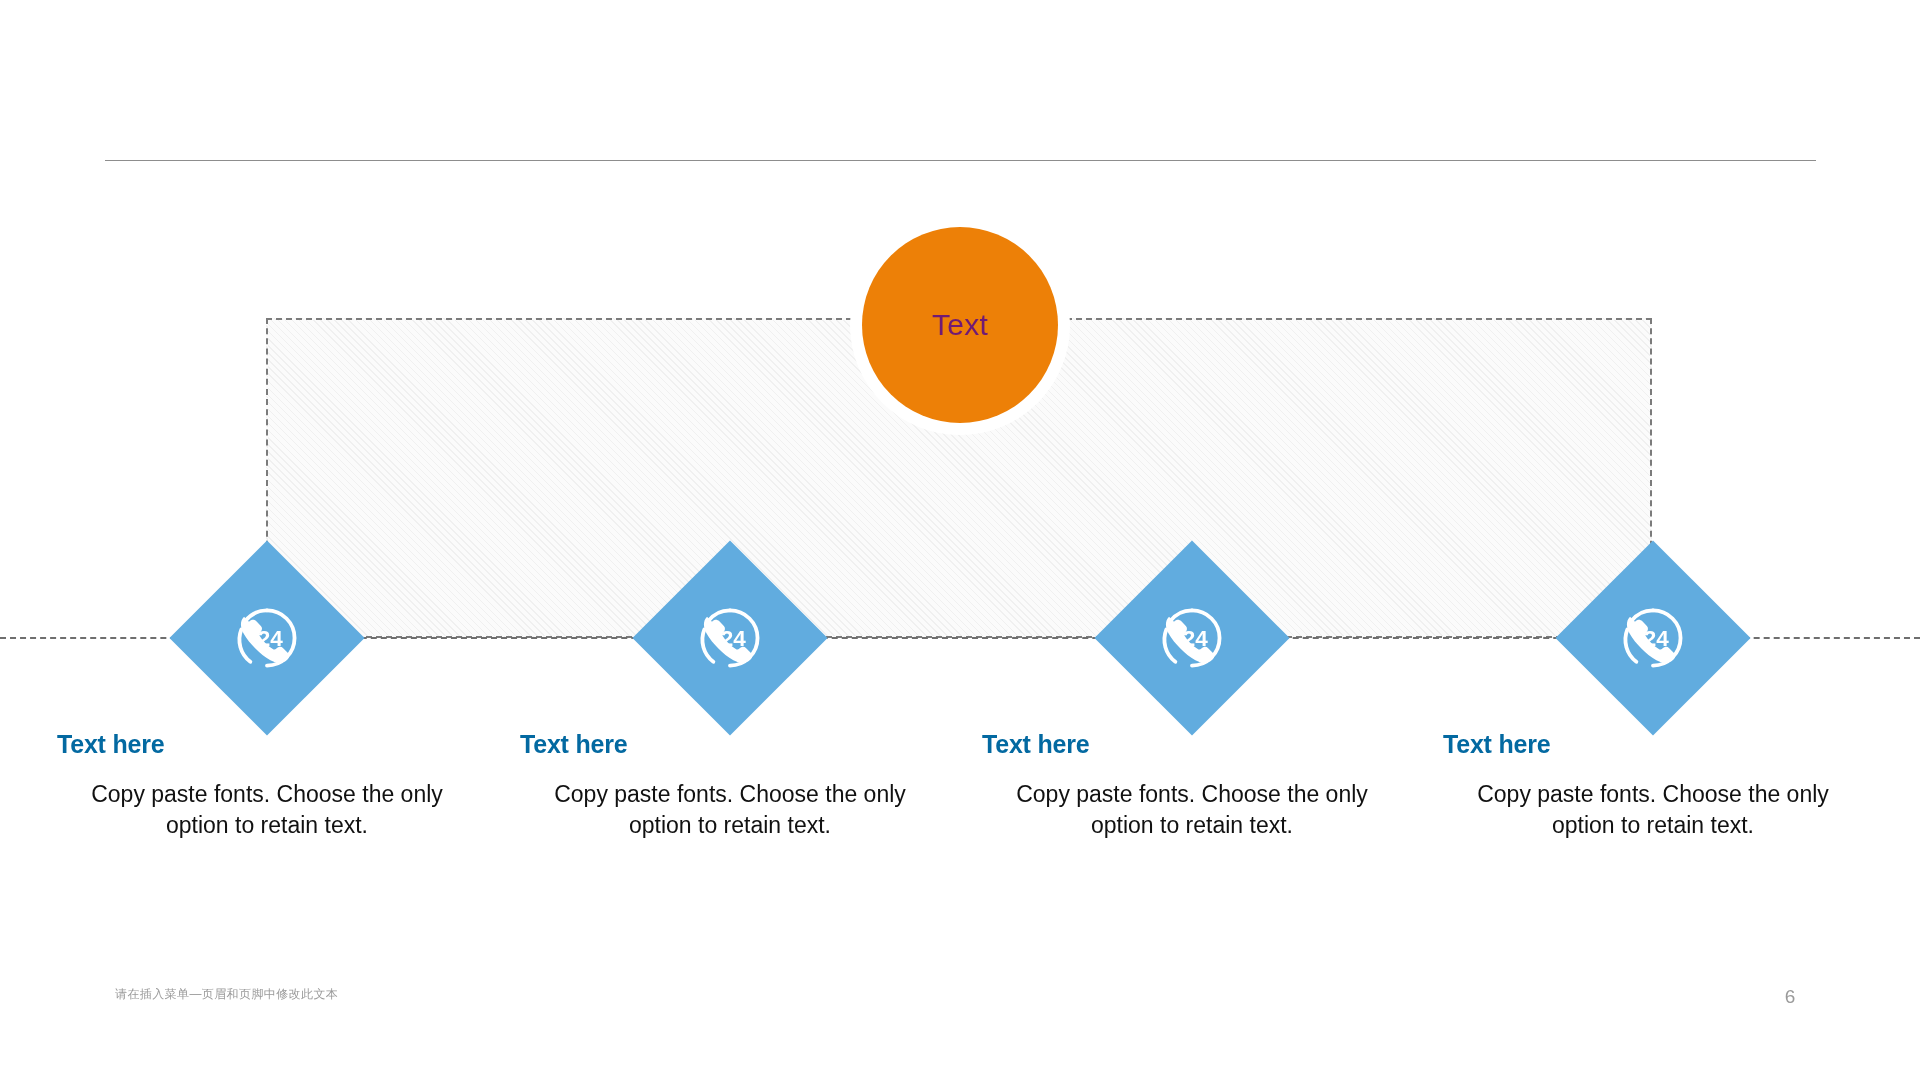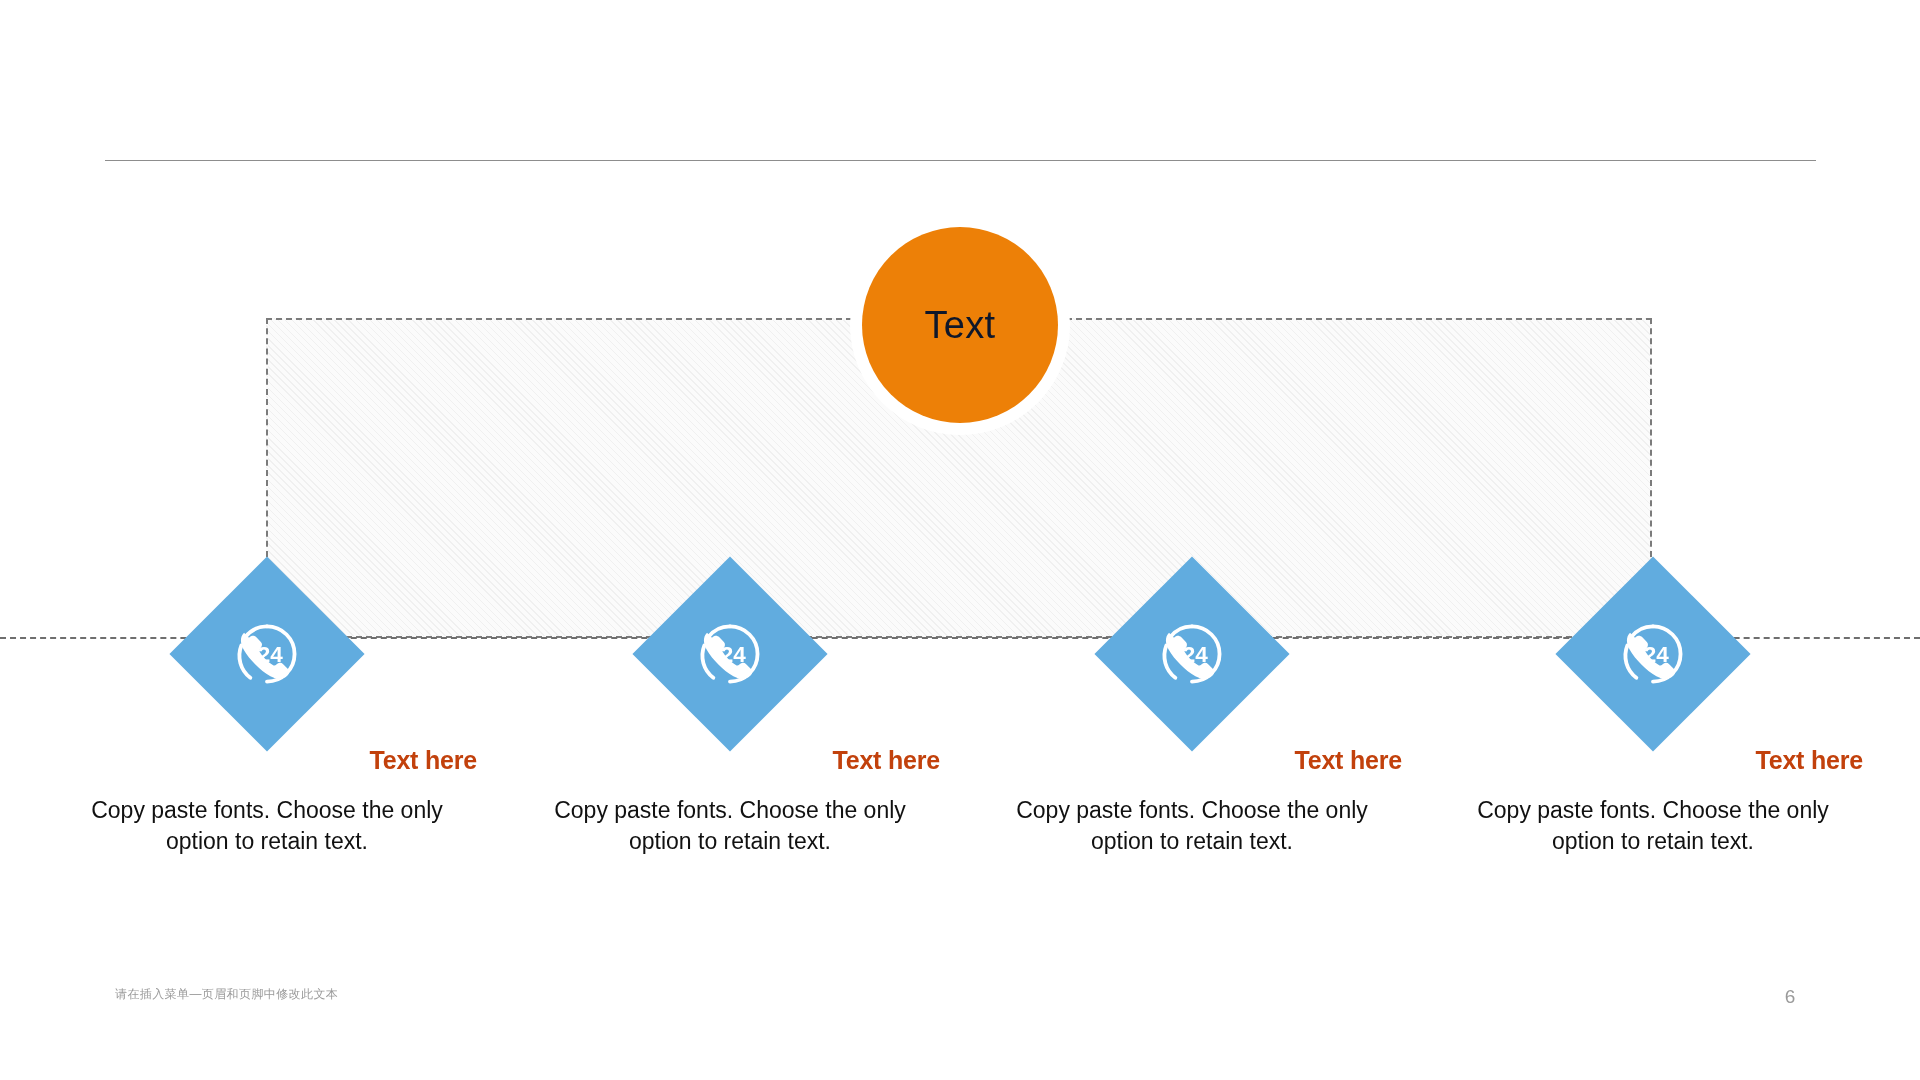--- a/index.html
+++ b/index.html
@@ -81,31 +81,31 @@
   .center-circle {
     width: 196px;
     height: 196px;
     border-radius: 50%;
     background: #ed8007;
     display: flex;
     align-items: center;
     justify-content: center;
   }
   .center-label {
-    color: #0f172a;
-    font-size: 38px;
+    color: #701a75;
+    font-size: 30px;
     font-weight: 400;
     letter-spacing: 0.3px;
     line-height: 1;
   }
 
   
   .item {
     position: absolute;
-    top: 16px;
+    top: 0;
     width: 420px;
     height: 765px;
     z-index: 5;
   }
   .diamond-wrap {
     position: absolute;
     left: 50%;
     top: 638px;
     width: 138px;
     height: 138px;
@@ -127,24 +127,24 @@
     display: block;
     width: 72px;
     height: 72px;
   }
 
   .item-title {
     position: absolute;
     left: 0;
     top: 730px;
     width: 420px;
-    text-align: right;
+    text-align: left;
     font-size: 25px;
     font-weight: bold;
-    color: #c2410c;
+    color: #0369a1;
     letter-spacing: -0.2px;
   }
   .item-body {
     position: absolute;
     left: 20px;
     top: 779px;
     width: 380px;
     text-align: center;
     font-size: 23px;
     font-weight: 400;

